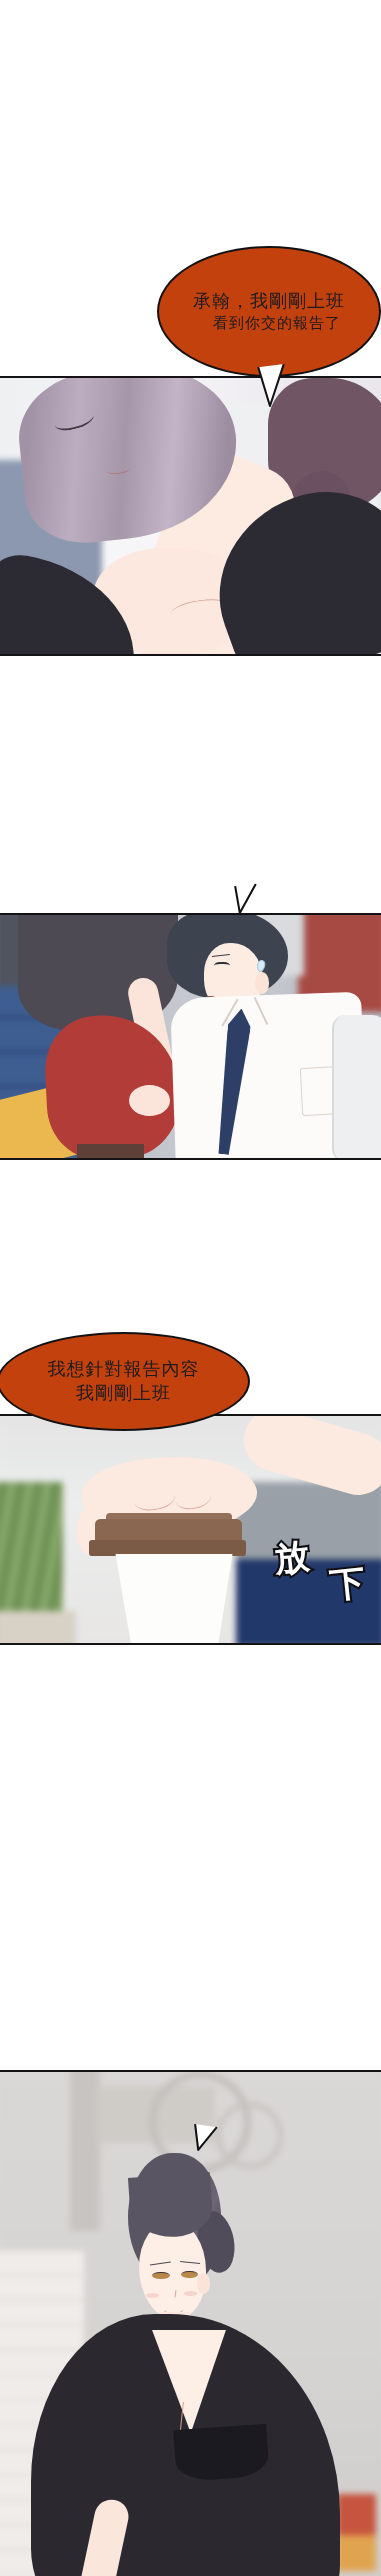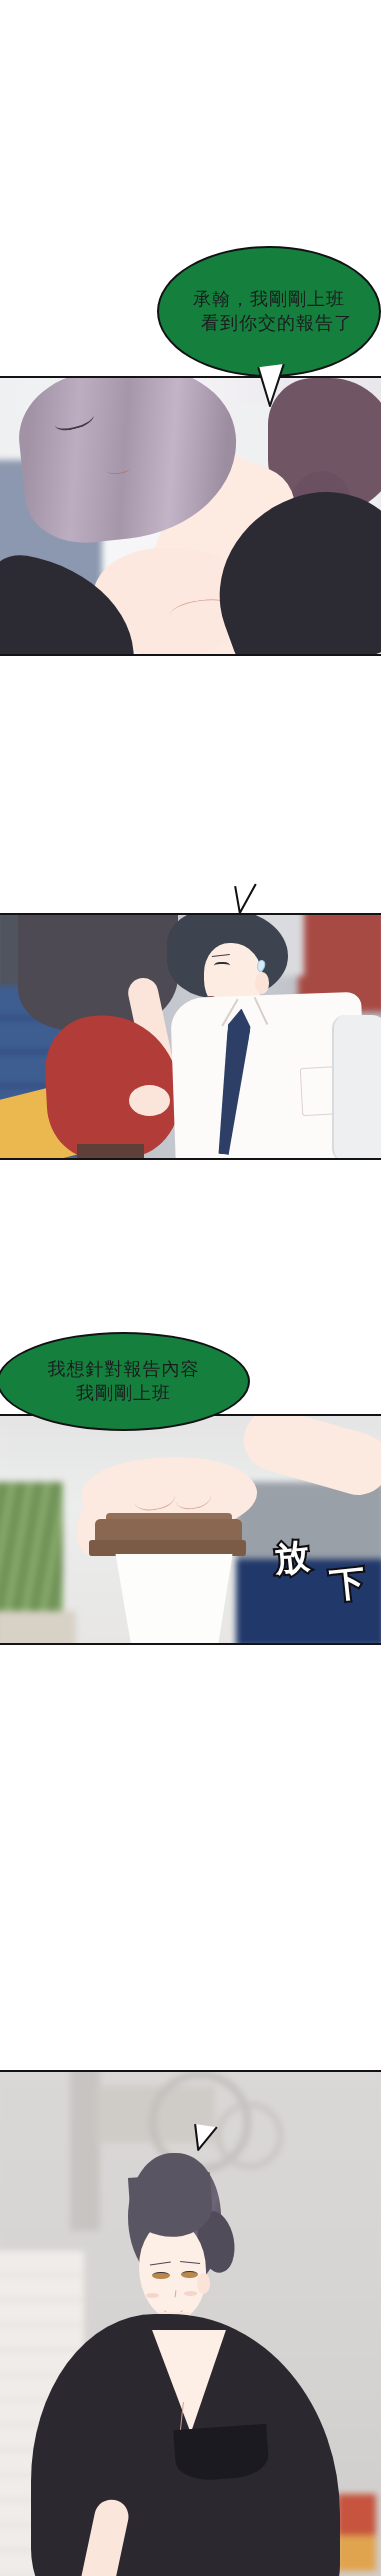--- a/index.html
+++ b/index.html
@@ -3,21 +3,21 @@
 <meta charset="utf-8">
 <style>
   html,body{margin:0;padding:0;background:#ffffff;}
   #page{position:relative;width:381px;height:3869px;background:#ffffff;overflow:hidden;
         font-family:"Liberation Sans","DejaVu Sans",sans-serif;}
   .abs{position:absolute;}
   .panel{position:absolute;left:0;width:381px;box-sizing:border-box;overflow:hidden;
          border-top:2.1px solid #131316;border-bottom:2.1px solid #131316;background:#ececee;}
   .blur-layer{position:absolute;inset:-6.2px;filter:blur(3.1px);}
   .blur-soft{position:absolute;inset:-6.2px;filter:blur(1.5px);}
-  .bubble{position:absolute;background:#15803d;border:2.1px solid #121215;border-radius:50%;
+  .bubble{position:absolute;background:#c2410c;border:2.1px solid #121215;border-radius:50%;
           display:flex;flex-direction:column;align-items:center;justify-content:center;
           z-index:6;box-sizing:border-box;}
   .bubble-text{font-size:18px;line-height:1.32;letter-spacing:1px;color:#1b1b1f;
                font-weight:500;text-align:center;white-space:nowrap;}
   .tail{position:absolute;z-index:7;}
 </style>
 </head>
 <body>
 
 <div id="page">
@@ -43,21 +43,21 @@
       <div class="abs" style="left:54px;top:33px;width:40px;height:15.5px;border-bottom:2.1px solid #473a44;border-radius:0 0 90% 80%;transform:rotate(-14deg);"></div>
       <div class="abs" style="left:107px;top:87px;width:23px;height:8.2px;border-bottom:1.5px solid #b3756d;border-radius:0 0 70% 70%;transform:rotate(-8deg);"></div>
       <div class="abs" style="left:170px;top:222px;width:62px;height:20.6px;border-top:1.5px solid #dcab9e;border-radius:50%;transform:rotate(-8deg);"></div>
       <div class="abs" style="left:-15.5px;top:185px;width:155px;height:118px;background:#2c2a33;border-radius:20% 80% 0 0;transform:rotate(10deg);"></div>
       <div class="abs" style="left:216px;top:118px;width:196px;height:175px;background:#2c2a33;border-radius:55% 45% 0 30%;transform:rotate(-20deg);"></div>
     </div>
   </div>
 
   <div class="bubble" style="left:157px;top:246px;width:224px;height:131px;">
     <div class="bubble-text" style="font-size:18px;">承翰，我剛剛上班</div>
-    <div class="bubble-text" style="font-size:18px;margin-left:16px;">看到你交的報告了</div>
+    <div class="bubble-text" style="font-size:15px;margin-left:16px;">看到你交的報告了</div>
   </div>
   <svg class="tail" style="left:256px;top:361px;" width="31" height="47" viewBox="0 0 60 92">
     <polygon points="4,12 54,6 27,88" fill="#ffffff"></polygon>
     <path d="M4,12 L27,88 L54,6" fill="none" stroke="#121215" stroke-width="4" stroke-linejoin="round"></path>
   </svg>
 
   <svg class="tail" style="left:233px;top:882px;" width="27" height="33" viewBox="0 0 52 64">
     <polygon points="4,8 44,4 13,60" fill="#ffffff"></polygon>
     <path d="M4,8 L13,60 L44,4" fill="none" stroke="#121215" stroke-width="4" stroke-linejoin="round"></path>
   </svg>

